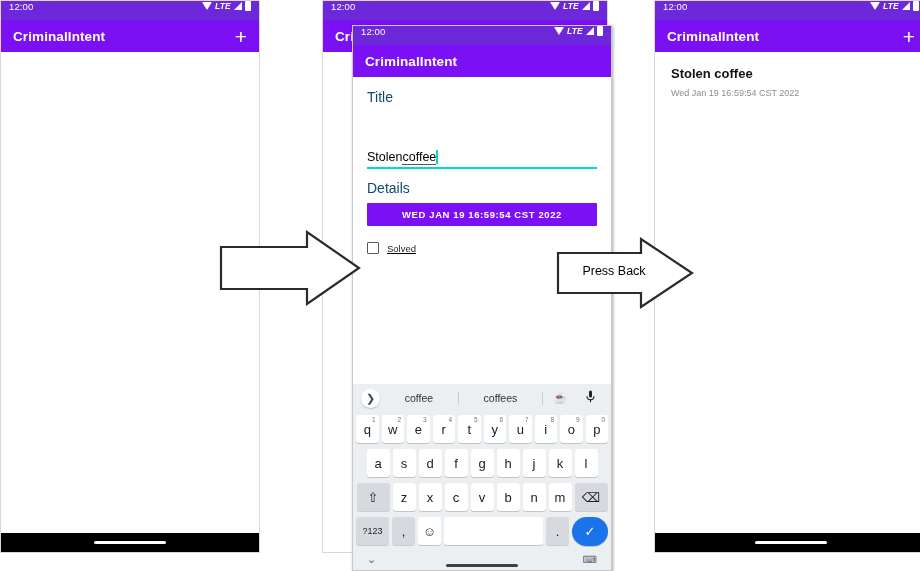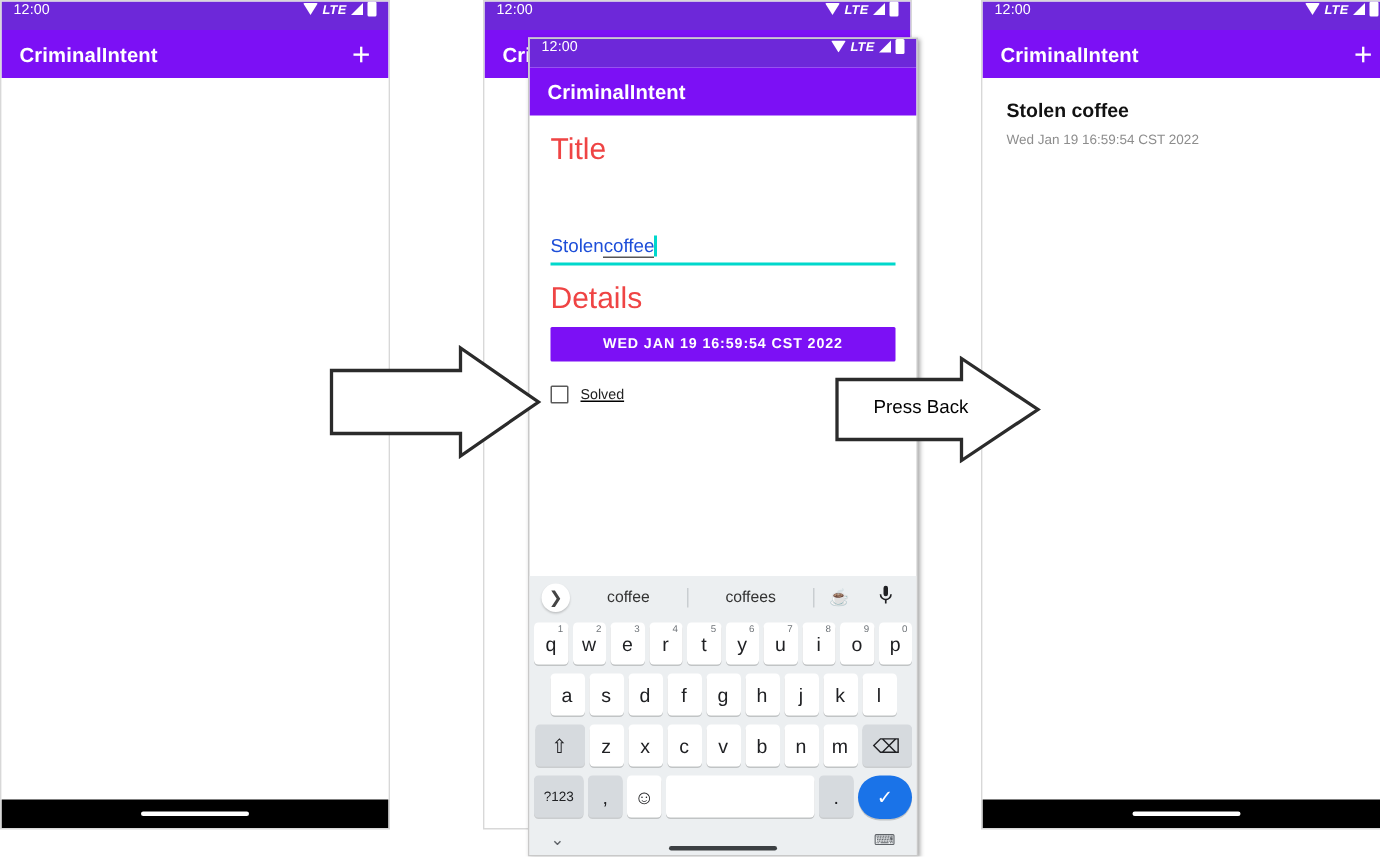--- a/index.html
+++ b/index.html
@@ -87,28 +87,28 @@
   #phone2back { left: 322px; top: 0px; width: 286px; height: 553px;
                 display: flex; flex-direction: column; }
 
   
   #phone2front {
     left: 352px; top: 25px; width: 260px; height: 546px;
     display: flex; flex-direction: column;
     border: 1px solid #c9c9c9;
   }
   #phone2front .detail { padding: 12px 14px 0 14px; }
-  .field-label { font-size: 20px; color: #ef4444; margin-bottom: 5px; }
+  .field-label { font-size: 14px; color: #0c4a6e; margin-bottom: 5px; }
   .title-input-wrap {
     border-bottom: 2px solid #00d8cc;
     padding-bottom: 2px; margin-bottom: 11px;
     position: relative;
   }
   .title-input {
-    font-size: 12.5px; color: #1d4ed8;
+    font-size: 12.5px; color: #000000;
     display: inline-block; white-space: nowrap; margin-top: 40px;
   }
   .composing { border-bottom: 1px solid #555; }
   .caret {
     display: inline-block; width: 2px; height: 14px;
     background: #00d8cc; vertical-align: -3px; margin-left: 0px;
   }
   .date-button {
     margin-top: 7px;
     background: #7c10f5; color: #fff;

